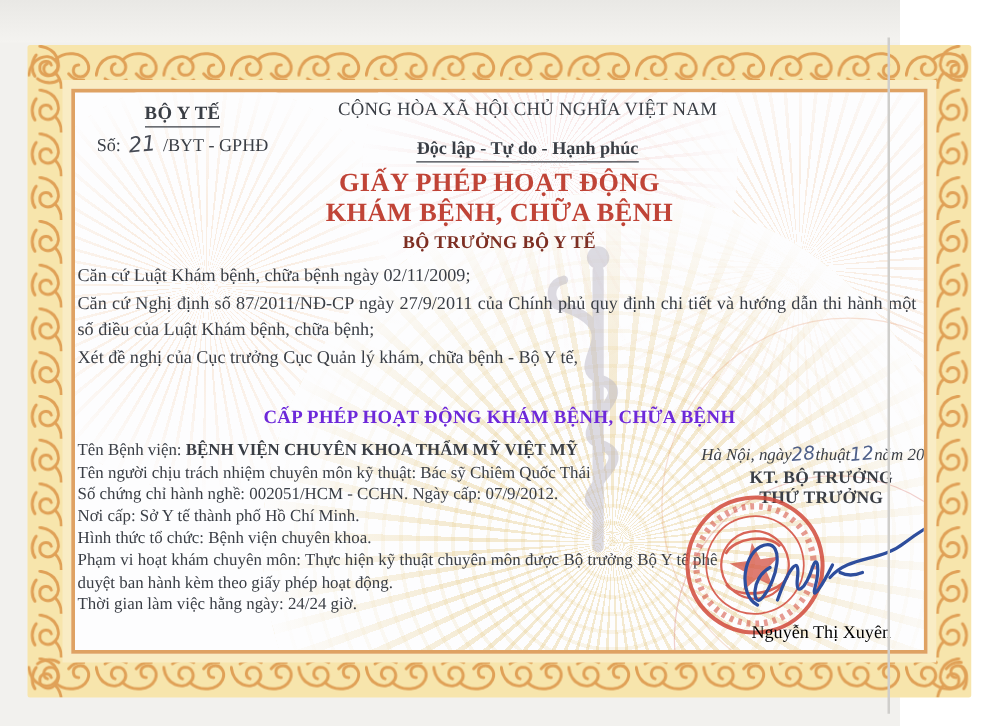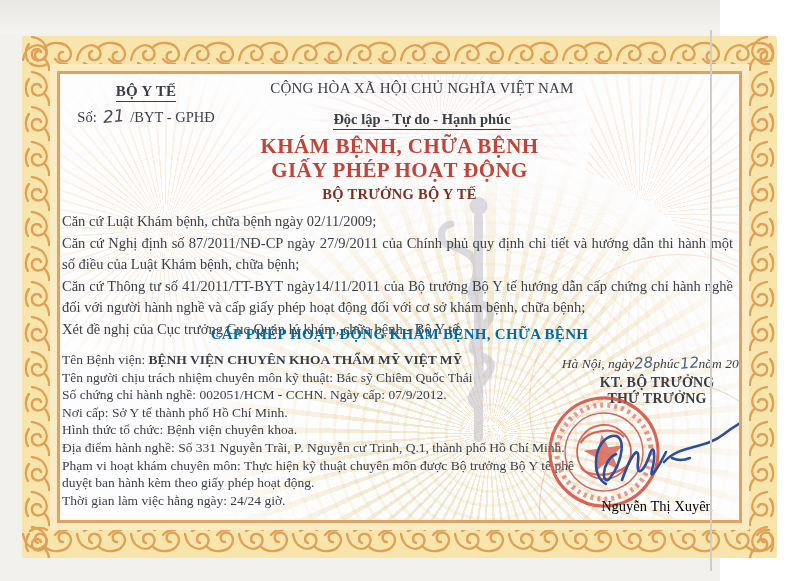--- a/index.html
+++ b/index.html
@@ -56,21 +56,21 @@
 
   .title { position:absolute; left:0; right:0; top:60px; text-align:center; line-height:24px; }
   .title .t { font-weight:bold; font-size:21px; letter-spacing:.4px; color:#c04437; }
   .authority { position:absolute; left:0; right:0; top:112px; text-align:center;
     font-weight:bold; font-size:14.5px; color:#7d2f23; letter-spacing:.3px; }
 
   .cancu { position:absolute; left:2px; right:6px; top:137px; font-size:14.5px; line-height:21.5px; text-align:justify; }
   .cancu p { margin:0; }
 
   .decree { position:absolute; left:0; right:0; top:252px; text-align:center;
-    font-weight:bold; font-size:15px; color:#0369a1; letter-spacing:.3px; }
+    font-weight:bold; font-size:15px; color:#6d28d9; letter-spacing:.3px; }
 
   .details { position:absolute; left:2px; top:277px; width:512px; font-size:13.5px; line-height:17.6px; }
   .details .dl { text-align:justify; }
   .details .bold-val { font-weight:bold; }
 
   .sign-block { position:absolute; left:468px; top:280px; width:258px; text-align:center; }
   .date-line { font-style:italic; font-size:13.5px; white-space:nowrap; }
   .kt { font-weight:bold; font-size:14px; margin-top:3px; letter-spacing:.2px; }
   .role { font-weight:bold; font-size:14px; letter-spacing:.2px; }
   .signer-name { position:absolute; left:468px; top:424px; width:258px; text-align:center;
@@ -157,47 +157,45 @@
       <div class="hdr-left txt">
         <span class="org-name">BỘ Y TẾ</span>
         <div class="so-line"><span>Số:</span><span class="hand">21</span><span>/BYT - GPHĐ</span></div>
       </div>
       <div class="hdr-right txt">
         <div class="nat1">CỘNG HÒA XÃ HỘI CHỦ NGHĨA VIỆT NAM</div>
         <span class="nat2">Độc lập - Tự do - Hạnh phúc</span>
       </div>
 
       <div class="title">
+        <div class="t">GIẤY PHÉP HOẠT ĐỘNG</div>
         <div class="t">KHÁM BỆNH, CHỮA BỆNH</div>
-        <div class="t">GIẤY PHÉP HOẠT ĐỘNG</div>
       </div>
       <div class="authority">BỘ TRƯỞNG BỘ Y TẾ</div>
 
       <div class="cancu txt">
         <p>Căn cứ Luật Khám bệnh, chữa bệnh ngày 02/11/2009;</p>
         <p>Căn cứ Nghị định số 87/2011/NĐ-CP ngày 27/9/2011 của Chính phủ quy định chi tiết và hướng dẫn thi hành một số điều của Luật Khám bệnh, chữa bệnh;</p>
-        <p>Căn cứ Thông tư số 41/2011/TT-BYT ngày14/11/2011 của Bộ trưởng Bộ Y tế hướng dẫn cấp chứng chỉ hành nghề đối với người hành nghề và cấp giấy phép hoạt động đối với cơ sở khám bệnh, chữa bệnh;</p>
         <p>Xét đề nghị của Cục trưởng Cục Quản lý khám, chữa bệnh - Bộ Y tế,</p>
       </div>
 
       <div class="decree">CẤP PHÉP HOẠT ĐỘNG KHÁM BỆNH, CHỮA BỆNH</div>
 
       <div class="details txt">
         <div class="dl"><span>Tên Bệnh viện:</span> <span class="bold-val">BỆNH VIỆN CHUYÊN KHOA THẨM MỸ VIỆT MỸ</span></div>
         <div class="dl"><span>Tên người chịu trách nhiệm chuyên môn kỹ thuật:</span> <span>Bác sỹ Chiêm Quốc Thái</span></div>
         <div class="dl"><span>Số chứng chỉ hành nghề:</span> <span>002051/HCM - CCHN. Ngày cấp: 07/9/2012.</span></div>
         <div class="dl"><span>Nơi cấp:</span> <span>Sở Y tế thành phố Hồ Chí Minh.</span></div>
         <div class="dl"><span>Hình thức tổ chức:</span> <span>Bệnh viện chuyên khoa.</span></div>
-        <div class="dl"><span>Địa điểm hành nghề:</span> <span>Số 331 Nguyễn Trãi, P. Nguyễn cư Trinh, Q.1, thành phố Hồ Chí Minh.</span></div>
         <div class="dl"><span>Phạm vi hoạt khám chuyên môn:</span> <span>Thực hiện kỹ thuật chuyên môn được Bộ trưởng Bộ Y tế phê duyệt ban hành kèm theo giấy phép hoạt động.</span></div>
         <div class="dl"><span>Thời gian làm việc hằng ngày:</span> <span>24/24 giờ.</span></div>
       </div>
 
       <div class="sign-block txt">
-        <div class="date-line"><span>Hà Nội, ngày</span><span class="hand ink">28</span><span>phúc</span><span class="hand ink">12</span><span>năm 2012</span></div>
+        <div class="date-line"><span>Hà Nội, ngày</span><span class="hand ink">28</span><span>thuật</span><span class="hand ink">12</span><span>năm 2012</span></div>
         <div class="kt">KT. BỘ TRƯỞNG</div>
         <div class="role">THỨ TRƯỞNG</div>
       </div>
 
       <svg class="stamp" viewBox="0 0 116 116">
         <g fill="none" stroke="#d24b3c">
           <circle cx="58" cy="58" r="54" stroke-width="3.2"></circle>
           <circle cx="58" cy="58" r="39" stroke-width="1.4"></circle>
           <circle cx="58" cy="58" r="47" stroke-width="5" stroke-dasharray="3 4" opacity=".65"></circle>
           <circle cx="58" cy="58" r="27" stroke-width="1.8"></circle>

